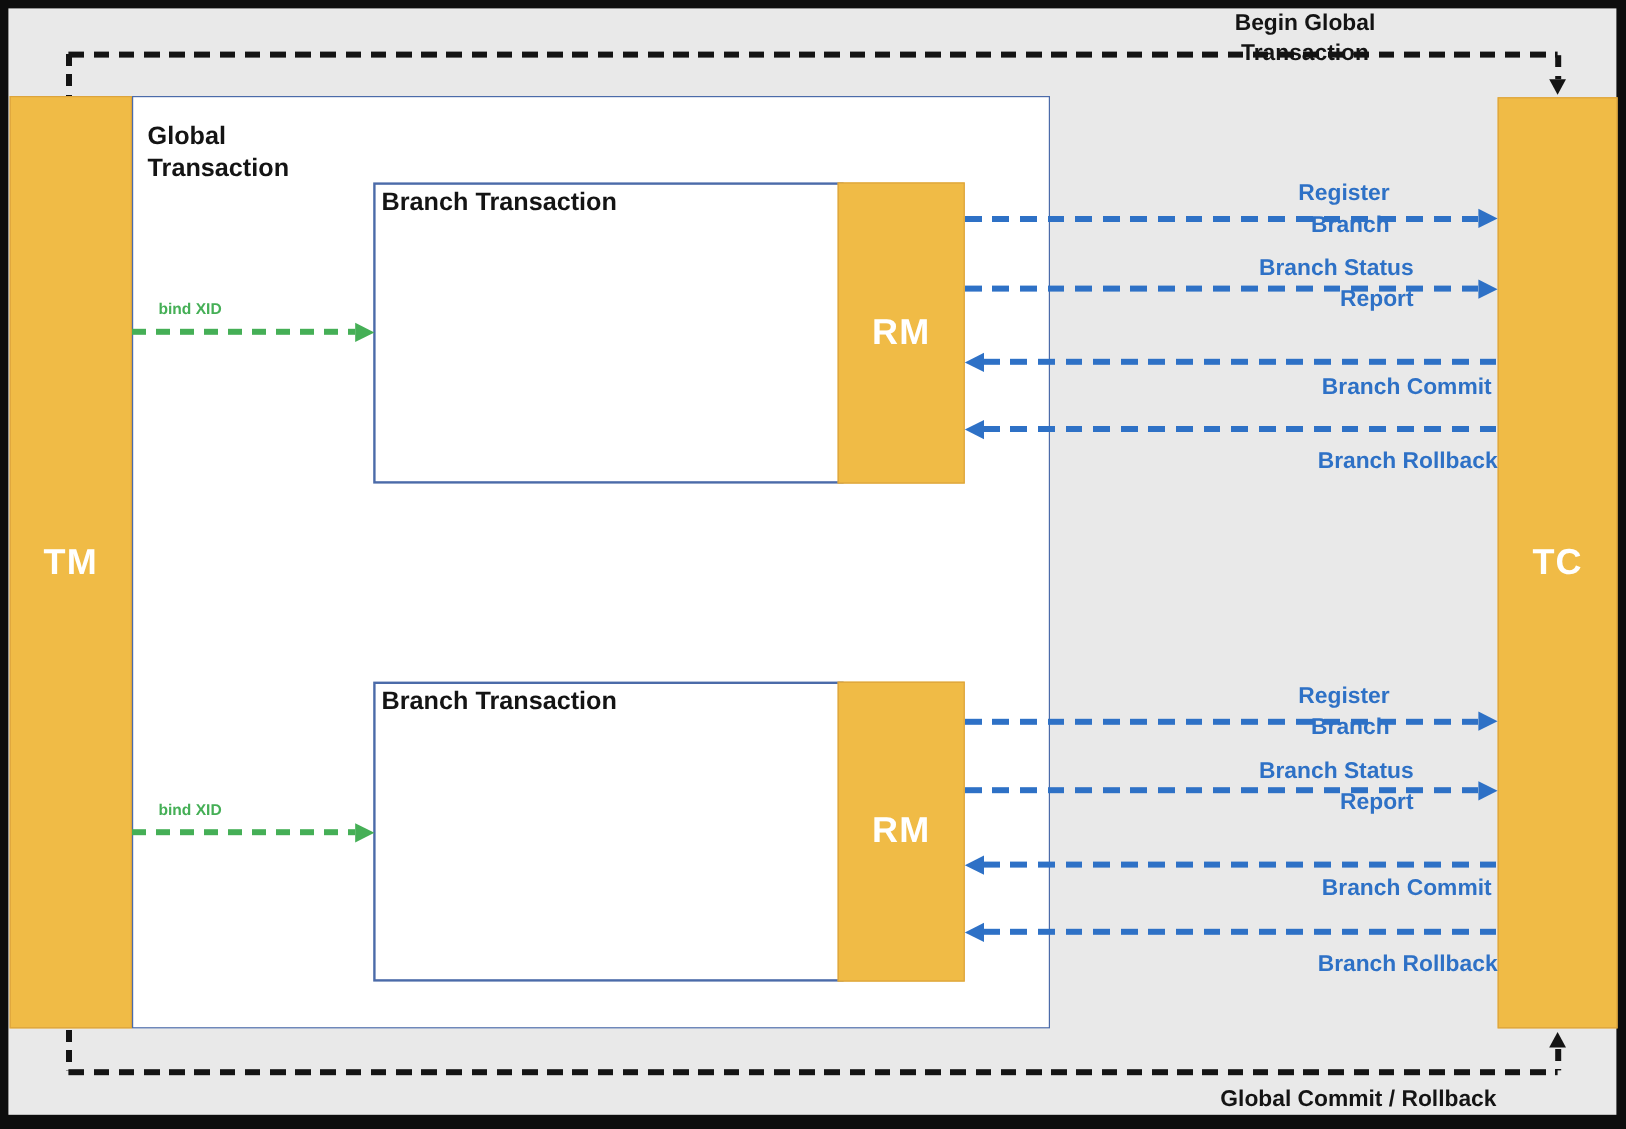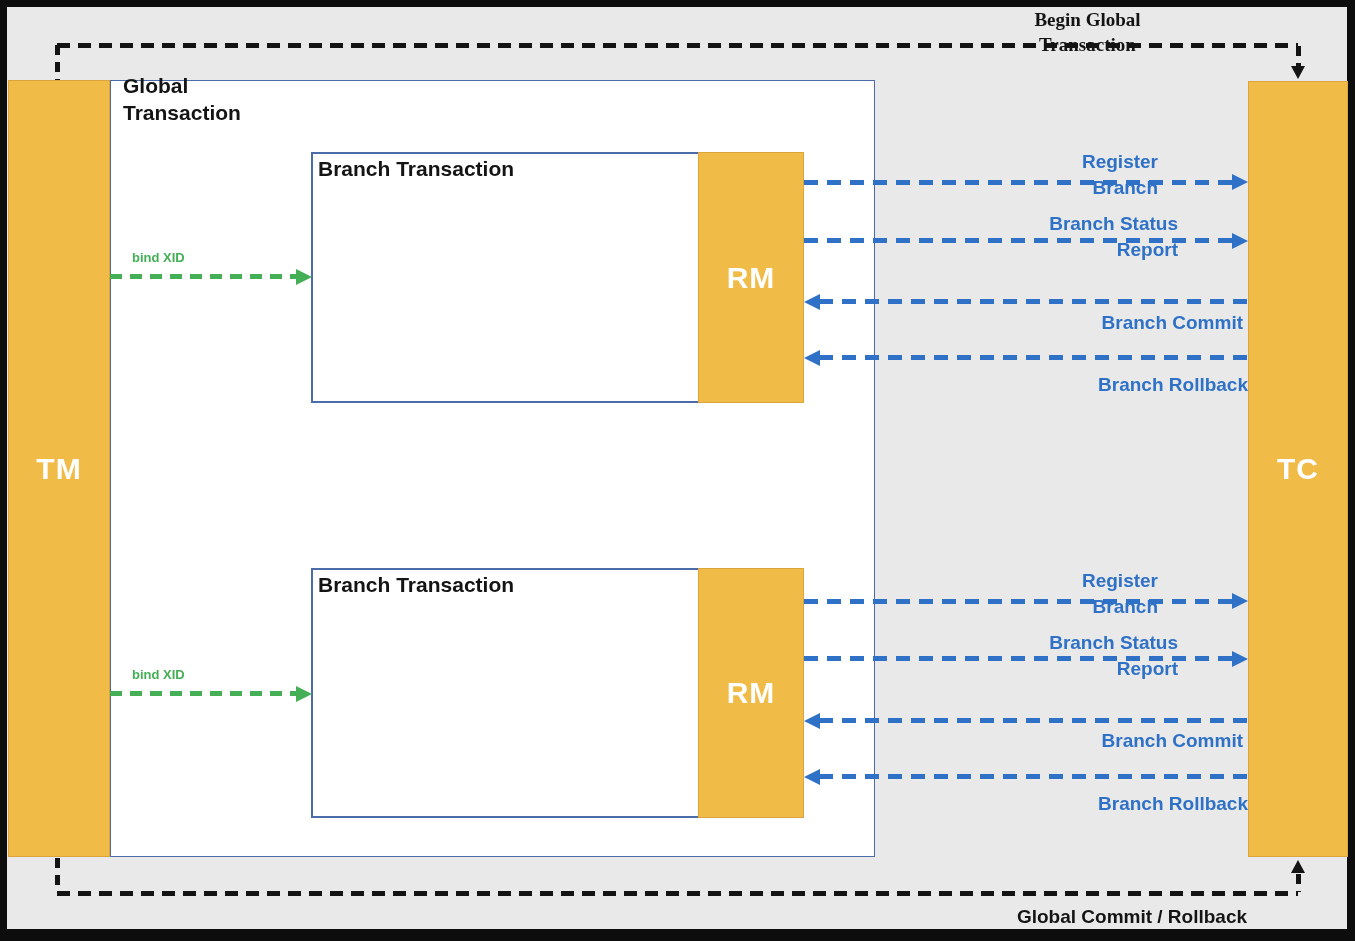--- a/index.html
+++ b/index.html
@@ -36,21 +36,21 @@
   .arr.up{border-left:7px solid transparent; border-right:7px solid transparent; border-bottom:13px solid var(--text-black,#141414);}
   .ctr{text-align:center;} .rgt{text-align:right;}
 </style>
 </head>
 <body>
 
 <div class="canvas">
   <div class="bg"></div>
 
   <div class="box whitebox" style="left:110px; top:80px; width:765px; height:777px;"></div>
-  <div class="lbl title" style="left:123px; top:72px; width:160px;">Global
+  <div class="lbl title" style="left:123px; top:100px; width:160px;">Global
 Transaction</div>
 
   <div class="box orange" style="left:8px; top:80px; width:102px; height:777px;">
     <div class="node-label">TM</div>
   </div>
 
   <div class="box orange" style="left:1248px; top:81px; width:100px; height:776px;">
     <div class="node-label">TC</div>
   </div>
 
@@ -63,21 +63,21 @@
   <div class="box whitebox" style="left:311px; top:568px; width:392px; height:250px; border-width:2px;"></div>
   <div class="lbl title" style="left:318px; top:571px;">Branch Transaction</div>
   <div class="box orange" style="left:698px; top:568px; width:106px; height:250px;">
     <div class="node-label">RM</div>
   </div>
 
   <div class="vdash black" style="left:55px; top:45px; height:35px;"></div>
   <div class="hdash black" style="left:57px; top:43px; width:1241px;"></div>
   <div class="vdash black" style="left:1296px; top:46px; height:20px;"></div>
   <div class="arr down" style="left:1291px; top:66px;"></div>
-  <div class="lbl black ctr" style="left:1005px; top:7px; width:165px;font-family:Liberation Serif, serif;">Begin Global
+  <div class="lbl black ctr" style="left:1005px; top:7px; width:165px;">Begin Global
 Transaction</div>
 
   <div class="vdash black" style="left:55px; top:858px; height:34px;"></div>
   <div class="hdash black" style="left:57px; top:891px; width:1241px;"></div>
   <div class="vdash black" style="left:1296px; top:874px; height:18px;"></div>
   <div class="arr up" style="left:1291px; top:860px;"></div>
   <div class="lbl black ctr" style="left:1007px; top:904px; width:250px;">Global Commit / Rollback</div>
 
   <div class="hdash green" style="left:110px; top:274px; width:186px;"></div>
   <div class="arr right green-a" style="left:296px; top:269px;"></div>

